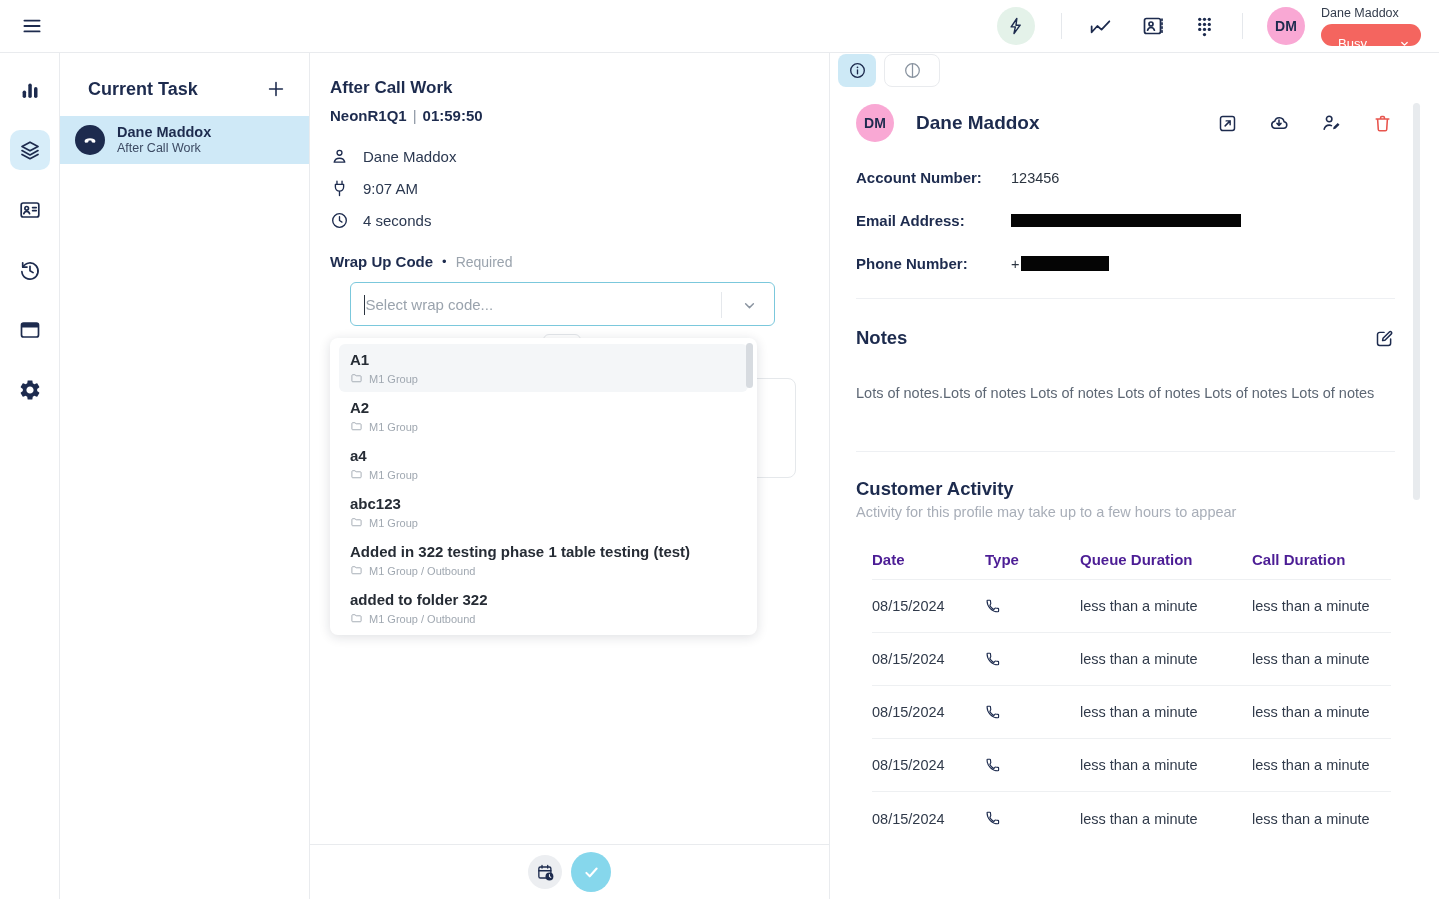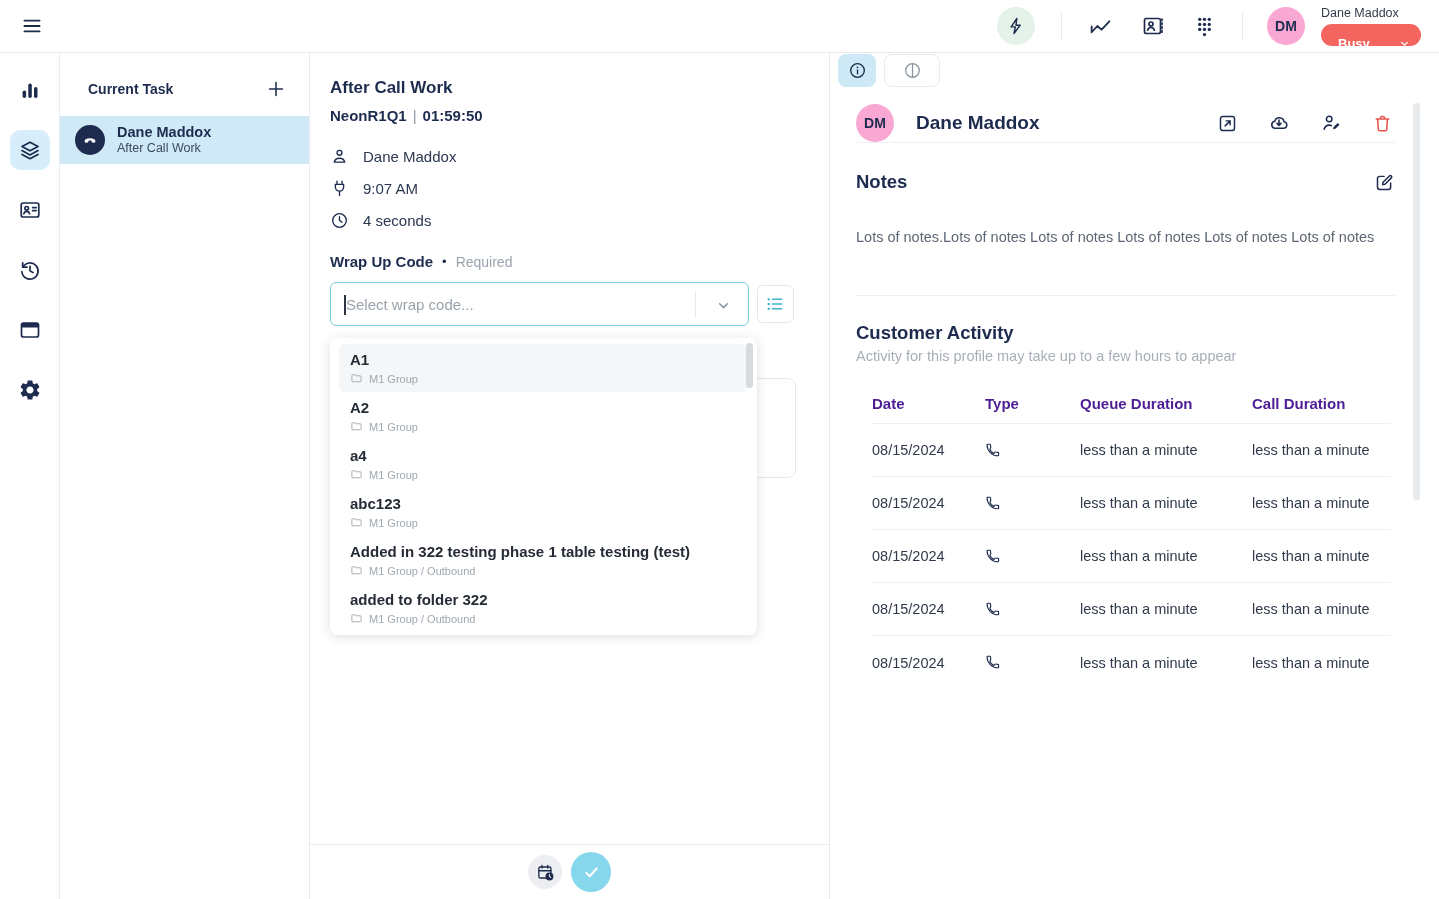--- a/index.html
+++ b/index.html
@@ -18,54 +18,54 @@
   .hdr-right { display:flex; align-items:center; gap:24px; padding-right:18px; }
   .circle-green { width:38px; height:38px; border-radius:50%; background:#e4f2e9; display:flex; align-items:center; justify-content:center; }
   .vdiv { width:1px; height:26px; background:#e5e8ec; }
   .hdr-icon-btn { background:none; border:none; cursor:pointer; padding:2px; }
   .avatar { border-radius:50%; background:#f9a8d4; color:#1d2b4e; font-weight:bold;
     display:flex; align-items:center; justify-content:center;text-align:right; }
   .hdr-avatar { width:38px; height:38px; font-size:14px; }
   .user-block { display:flex; flex-direction:column; gap:4px; margin-left:-8px; }
   .user-name { font-size:12.5px; color:#333c4c; }
   .status-pill { width:100px; height:22px; border-radius:12px; background:#f4655f; border:none; cursor:pointer;
-    color:#fff; font-weight:bold; font-size:13px; display:flex; align-items:center; justify-content:space-between;
+    color:#fff; font-weight:normal; font-size:13px; display:flex; align-items:center; justify-content:space-between;
     padding:16px 10px 0 17px; font-family:"Liberation Sans",sans-serif; }
 
   
   .rail { position:absolute; left:0; top:53px; bottom:0; width:60px; background:#fff;
     border-right:1px solid #e9ebee; display:flex; flex-direction:column; align-items:center; padding-top:17px; }
   .rail-item { width:40px; height:40px; margin-bottom:20px; border:none; background:none; border-radius:10px;
     display:flex; align-items:center; justify-content:center; cursor:pointer; }
   .rail-item.active { background:#d7edf9; }
 
   
   .task-panel { position:absolute; left:60px; top:53px; bottom:0; width:250px; background:#fff; border-right:1px solid #e9ebee; }
   .task-head { display:flex; align-items:center; justify-content:space-between; padding:25px 22px 0 28px; }
-  .task-title { font-size:14px; font-weight:bold; color:#1d2b4e; }
+  .task-title { font-size:18px; font-weight:bold; color:#1d2b4e; }
   .add-btn { background:none; border:none; cursor:pointer; }
   .task-item { margin-top:16px; height:48px; background:#cfe9f7; display:flex; align-items:center; padding-left:15px; gap:12px; cursor:pointer; }
   .task-avatar { width:30px; height:30px; border-radius:50%; background:#1d2b4e; display:flex; align-items:center; justify-content:center; }
   .task-name { font-size:14.5px; font-weight:bold; color:#1d2b4e; line-height:17px; }
   .task-sub { font-size:12.5px; color:#3c4a63; line-height:15px; }
 
   
   .acw-panel { position:absolute; left:310px; top:53px; bottom:0; width:520px; background:#fff; border-right:1px solid #e9ebee; }
   .acw-content { padding:25px 35px 0 20px; }
   .acw-title { font-size:17px; font-weight:bold; margin-bottom:9px; }
   .acw-subline { font-size:15px; margin-bottom:23px; }
   .acw-queue { font-weight:bold; }
   .acw-sep { color:#8d96a4; margin:0 6px; }
   .acw-timer { font-weight:600; }
   .meta-row { display:flex; align-items:center; gap:14px; margin-bottom:13px; font-size:15px; color:#2b3850; }
   .wrap-row { margin-top:23px; margin-bottom:12px; font-size:15px; display:flex; align-items:center; gap:9px; }
   .wrap-label { font-weight:bold; }
   .req-bullet { color:#1d2b4e; font-size:13px; }
   .req-label { color:#9aa3ad; font-size:14px; }
-  .select-row { display:flex; align-items:center; gap:8px; }
+  .select-row { display:flex; align-items:center; gap:8px;flex-direction:column; }
   .wrap-select { position:relative; width:425px; height:44px; border:1px solid #7bc8dc; border-radius:6px; background:#fff; }
   .wrap-input { position:absolute; left:0; top:0; width:370px; height:42px; border:none; outline:none; padding:0 0 0 15px;
     font-size:15px; font-family:"Liberation Sans",sans-serif; color:#2b3440; background:transparent; }
   .wrap-input::placeholder { color:#9aa3ad; }
   .caret { position:absolute; left:13px; top:12px; width:1.5px; height:20px; background:#2b3440; }
   .sel-div { position:absolute; right:52px; top:9px; width:1px; height:26px; background:#e5e8ec; }
   .sel-chevron { position:absolute; right:16px; top:14px; }
   .list-btn { width:38px; height:38px; border:1px solid #e4e7ea; border-radius:6px; background:#fff; cursor:pointer;
     display:flex; align-items:center; justify-content:center; }
 
@@ -486,20 +486,35 @@
           <button class="icon-btn">
             <span>
               <svg width="21" height="21" viewBox="0 0 24 24">
                 <path fill="none" stroke="#e8554e" stroke-width="1.8" stroke-linecap="round" stroke-linejoin="round" d="M4.8 6.8h14.4M9.8 6.8V5.3A1.3 1.3 0 0 1 11.1 4h1.8a1.3 1.3 0 0 1 1.3 1.3v1.5M6.4 6.8l.8 12a1.6 1.6 0 0 0 1.6 1.5h6.4a1.6 1.6 0 0 0 1.6-1.5l.8-12"></path>
               </svg>
             </span>
           </button>
         </span>
       </div>
 
+      <div class="fields">
+        <div class="field-row">
+          <span class="field-label">Account Number:</span>
+          <span class="field-value">123456</span>
+        </div>
+        <div class="field-row">
+          <span class="field-label">Email Address:</span>
+          <span class="redact redact-email"></span>
+        </div>
+        <div class="field-row">
+          <span class="field-label">Phone Number:</span>
+          <span class="field-value">+</span>
+          <span class="redact redact-phone"></span>
+        </div>
+      </div>
 
       <div class="h-div"></div>
 
       <div class="notes-head">
         <span class="sec-title">Notes</span>
         <button class="icon-btn">
           <span>
             <svg width="21" height="21" viewBox="0 0 24 24">
               <path class="stk" d="M11.5 5H6.5A2.5 2.5 0 0 0 4 7.5v10A2.5 2.5 0 0 0 6.5 20h10a2.5 2.5 0 0 0 2.5-2.5v-5"></path>
               <path class="stk" d="M9.8 14.4l.5-2.6 7.3-7.3a1.55 1.55 0 0 1 2.2 2.2l-7.3 7.3z"></path>

